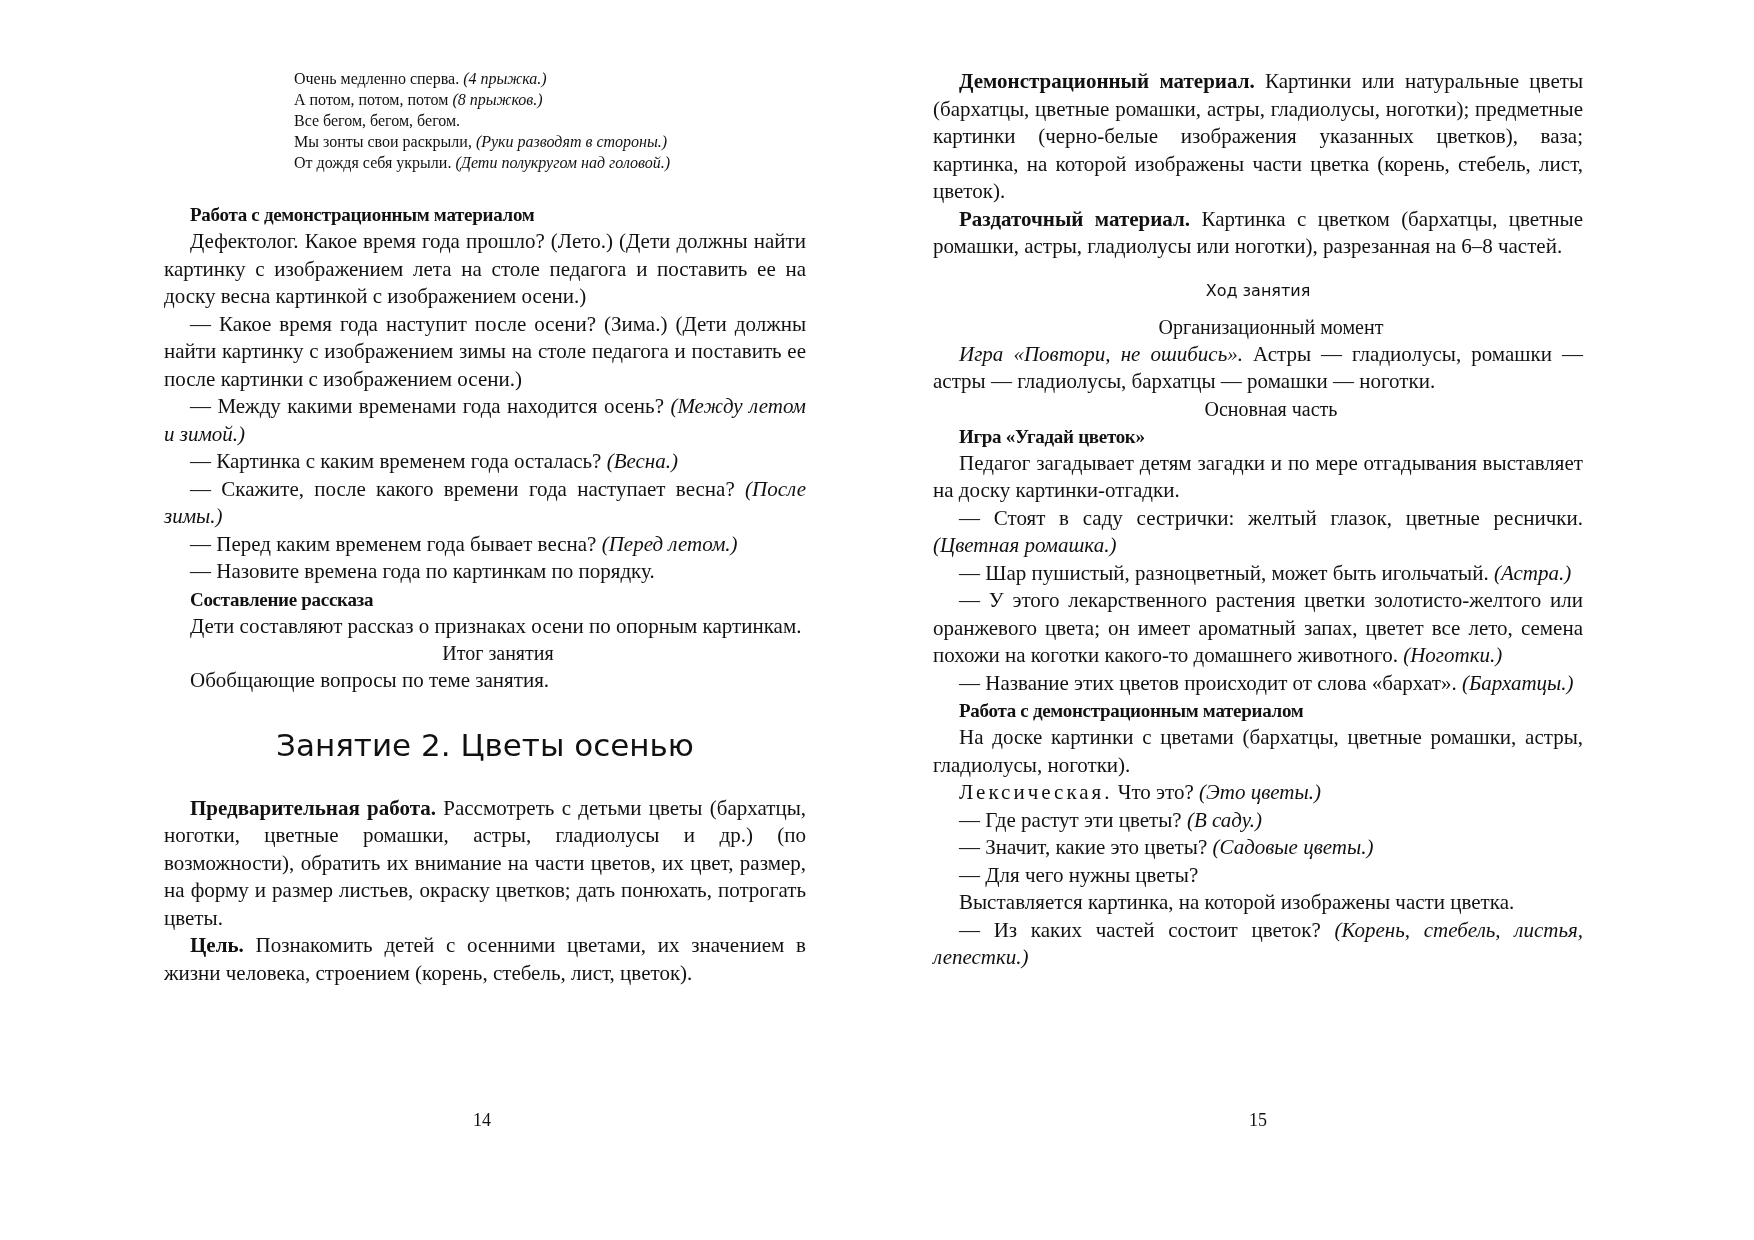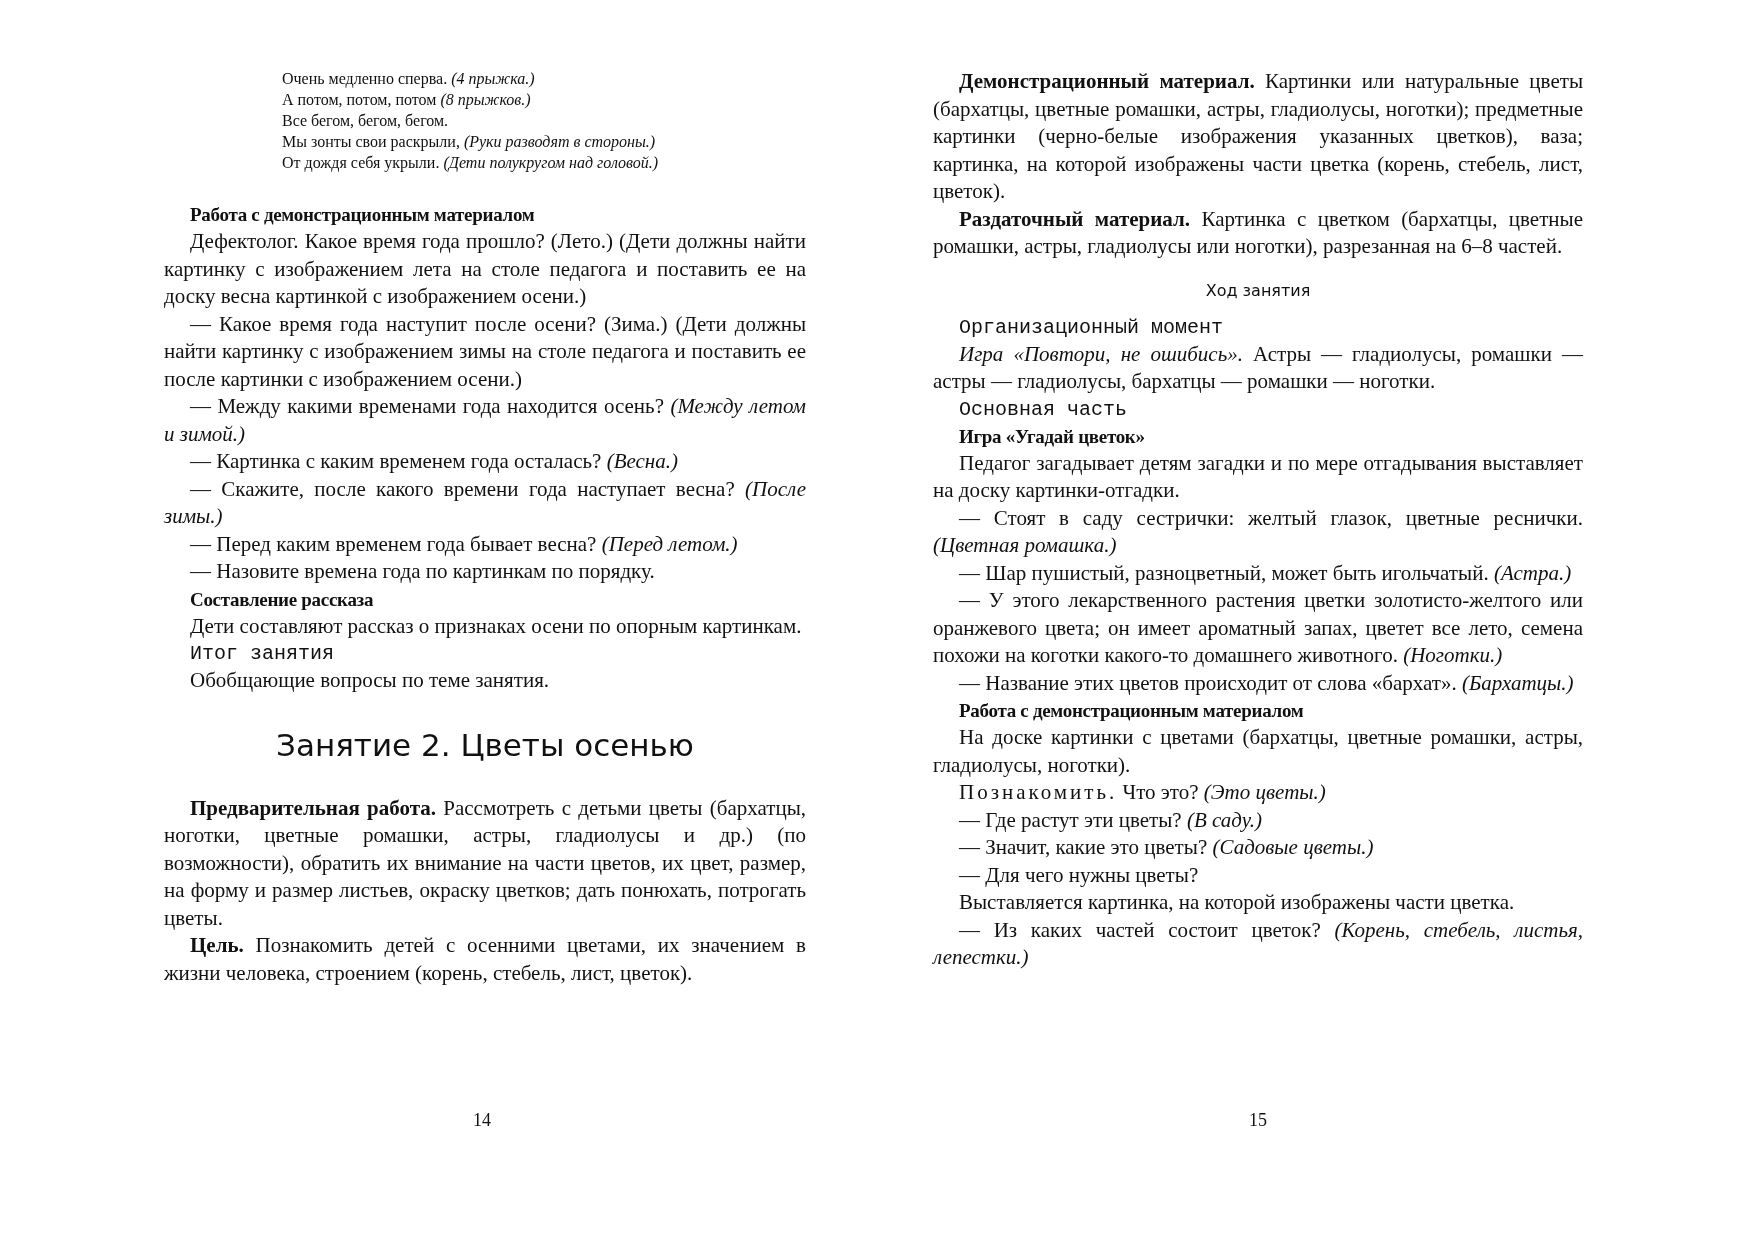--- a/index.html
+++ b/index.html
@@ -14,23 +14,23 @@
   .page-left .col { left: 164px; width: 642px; top: 68px; }
   .page-right .col { left: 56px; width: 650px; top: 68px; }
 
   p { margin: 0; font-size: 21px; line-height: 27.5px; text-align: justify; }
   .ind { text-indent: 26px; }
   .b { font-weight: bold; }
   .i { font-style: italic; }
   .sp { letter-spacing: 3px; }
 
   .verse { margin-left: 118px; }
-  .verse p { font-size: 16px; line-height: 21px; text-align: left; }
+  .verse p { font-size: 16px; line-height: 21px; text-align: left; margin-left: 12px; }
 
-  .sans-h { font-family: Liberation Mono, monospace; font-size: 20px; line-height: 27px; padding-left: 26px; }
+  .sans-h { font-family: Liberation Serif, serif; font-size: 20px; line-height: 27px; padding-left: 26px; text-align: center; }
   .bold-h { font-weight: bold; font-size: 19px; line-height: 27px; padding-left: 26px; letter-spacing: -0.3px; }
 
   .chapter-title {
     font-family: "DejaVu Sans", "Liberation Sans", sans-serif;
     font-size: 31px; text-align: center; margin: 32px 0 32px 0;
   }
   .section-center {
     font-family: "DejaVu Sans", "Liberation Sans", sans-serif;
     font-size: 16px; text-align: center; margin: 20px 0 14px 0;
   }
@@ -80,21 +80,21 @@
     <p class="ind"><span class="i">Игра «Повтори, не ошибись».</span><span> Астры — гладиолусы, ромашки — астры — гладиолусы, бархатцы — ромашки — ноготки.</span></p>
     <div class="sans-h">Основная часть</div>
     <div class="bold-h">Игра «Угадай цветок»</div>
     <p class="ind">Педагог загадывает детям загадки и по мере отгадывания выставляет на доску картинки-отгадки.</p>
     <p class="ind"><span>— Стоят в саду сестрички: желтый глазок, цветные реснички. </span><span class="i">(Цветная ромашка.)</span></p>
     <p class="ind"><span>— Шар пушистый, разноцветный, может быть игольчатый. </span><span class="i">(Астра.)</span></p>
     <p class="ind"><span>— У этого лекарственного растения цветки золотисто-желтого или оранжевого цвета; он имеет ароматный запах, цветет все лето, семена похожи на коготки какого-то домашнего животного. </span><span class="i">(Ноготки.)</span></p>
     <p class="ind"><span>— Название этих цветов происходит от слова «бархат». </span><span class="i">(Бархатцы.)</span></p>
     <div class="bold-h">Работа с демонстрационным материалом</div>
     <p class="ind">На доске картинки с цветами (бархатцы, цветные ромашки, астры, гладиолусы, ноготки).</p>
-    <p class="ind"><span class="sp">Познакомить.</span><span> Что это? </span><span class="i">(Это цветы.)</span></p>
+    <p class="ind"><span class="sp">Лексическая.</span><span> Что это? </span><span class="i">(Это цветы.)</span></p>
     <p class="ind"><span>— Где растут эти цветы? </span><span class="i">(В саду.)</span></p>
     <p class="ind"><span>— Значит, какие это цветы? </span><span class="i">(Садовые цветы.)</span></p>
     <p class="ind">— Для чего нужны цветы?</p>
     <p class="ind">Выставляется картинка, на которой изображены части цветка.</p>
     <p class="ind"><span>— Из каких частей состоит цветок? </span><span class="i">(Корень, стебель, листья, лепестки.)</span></p>
   </div>
   <div class="page-num">15</div>
 </div>
 
 </body></html>

